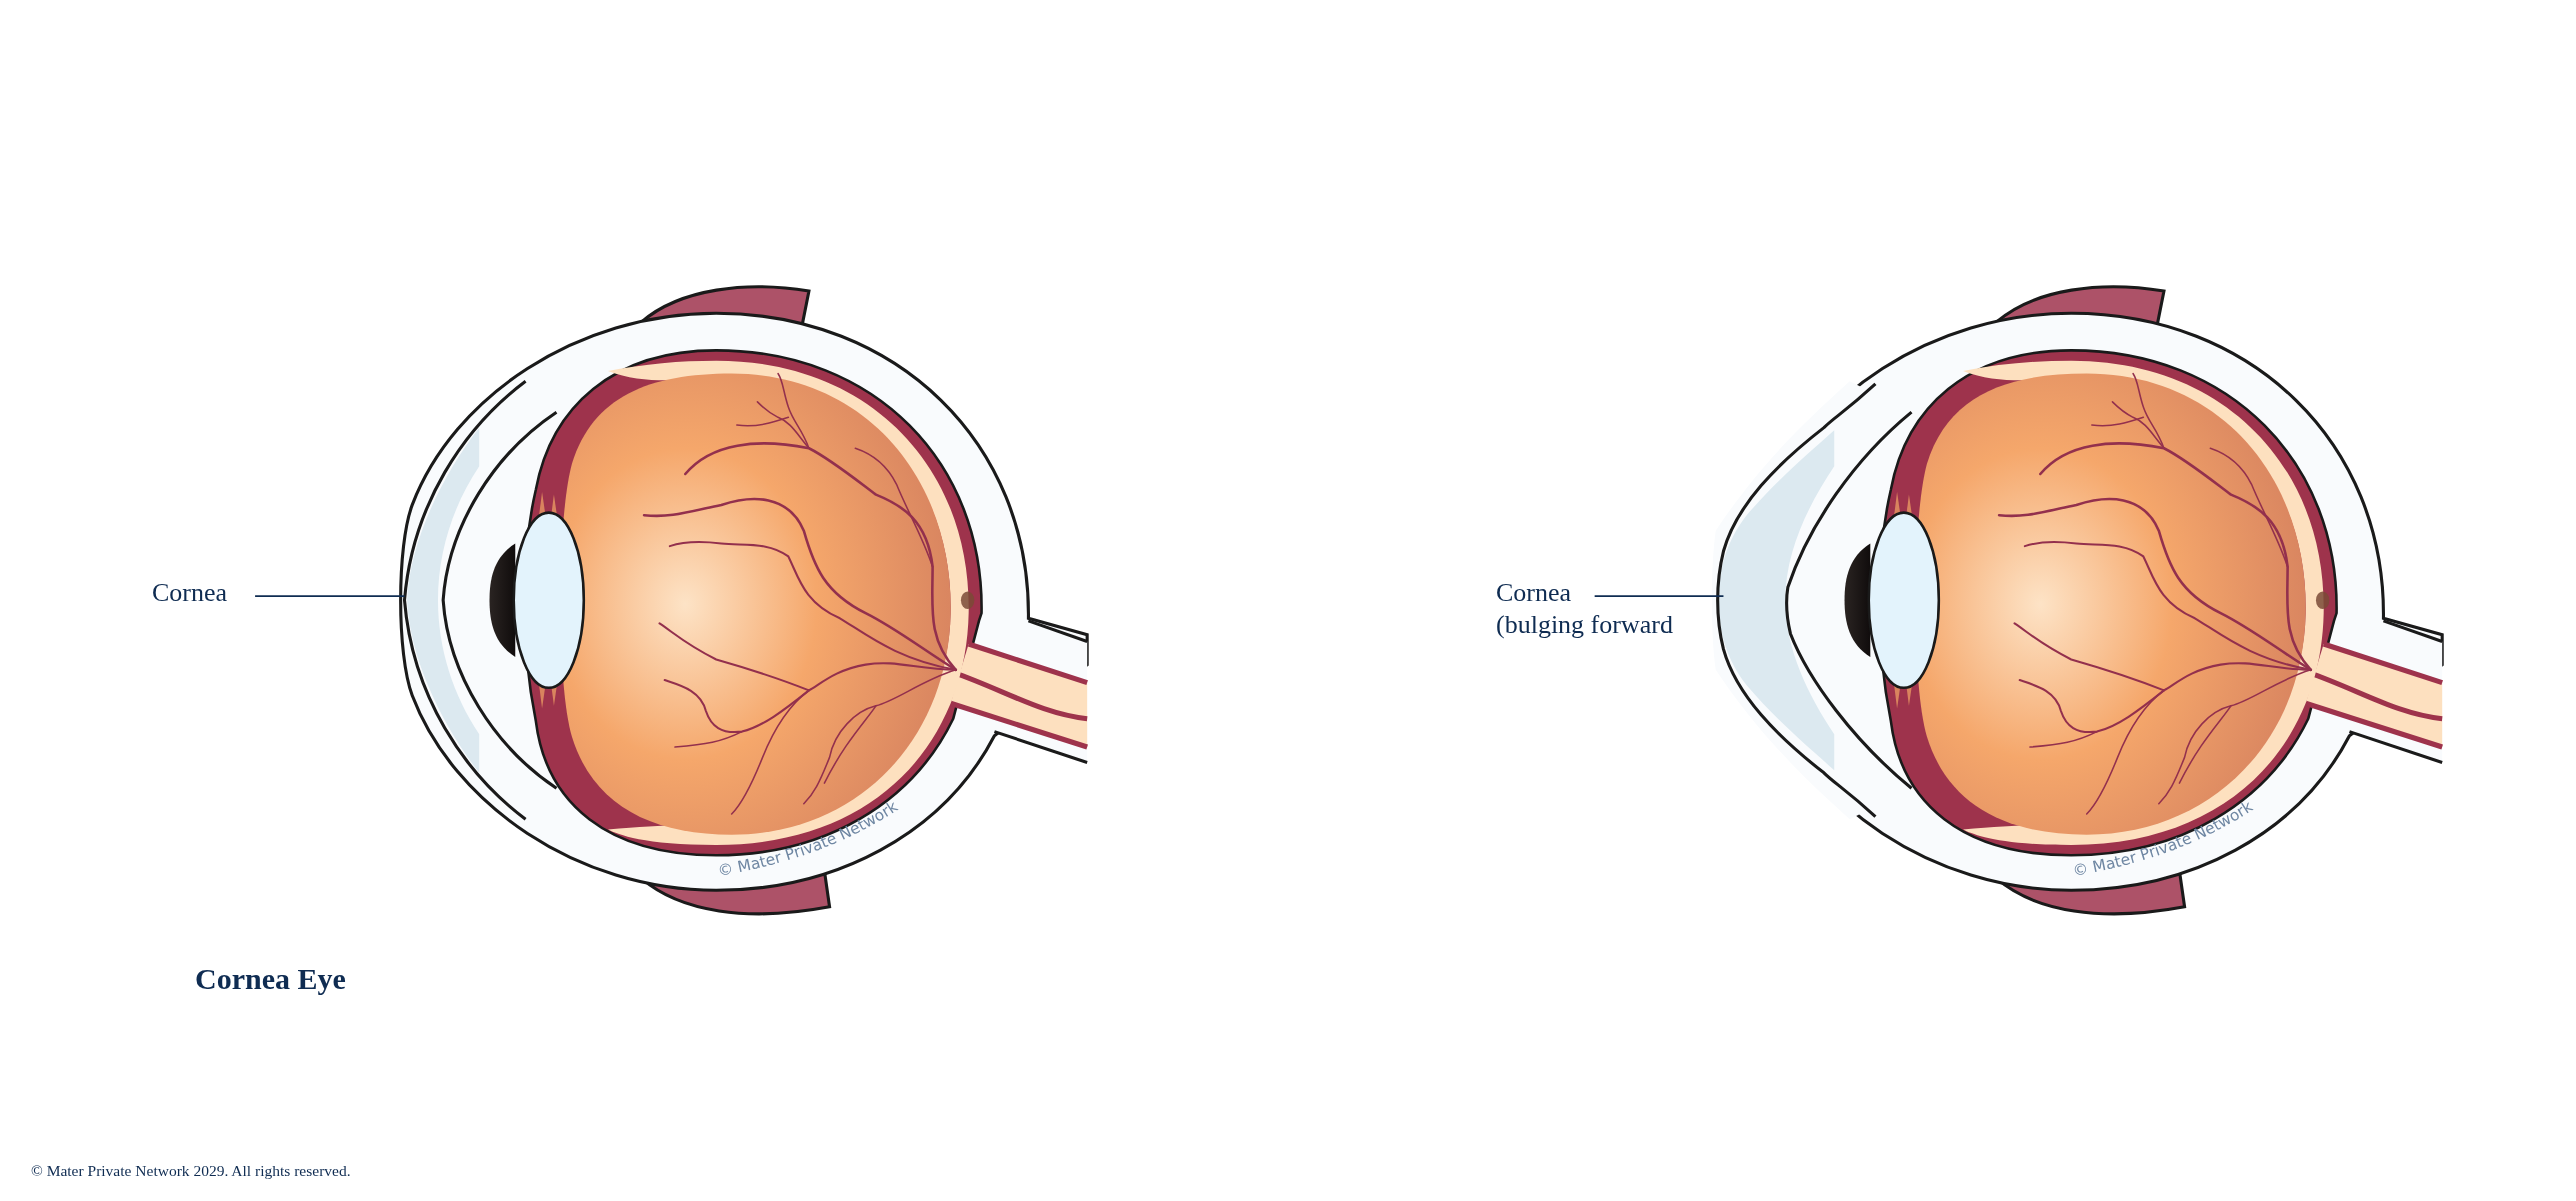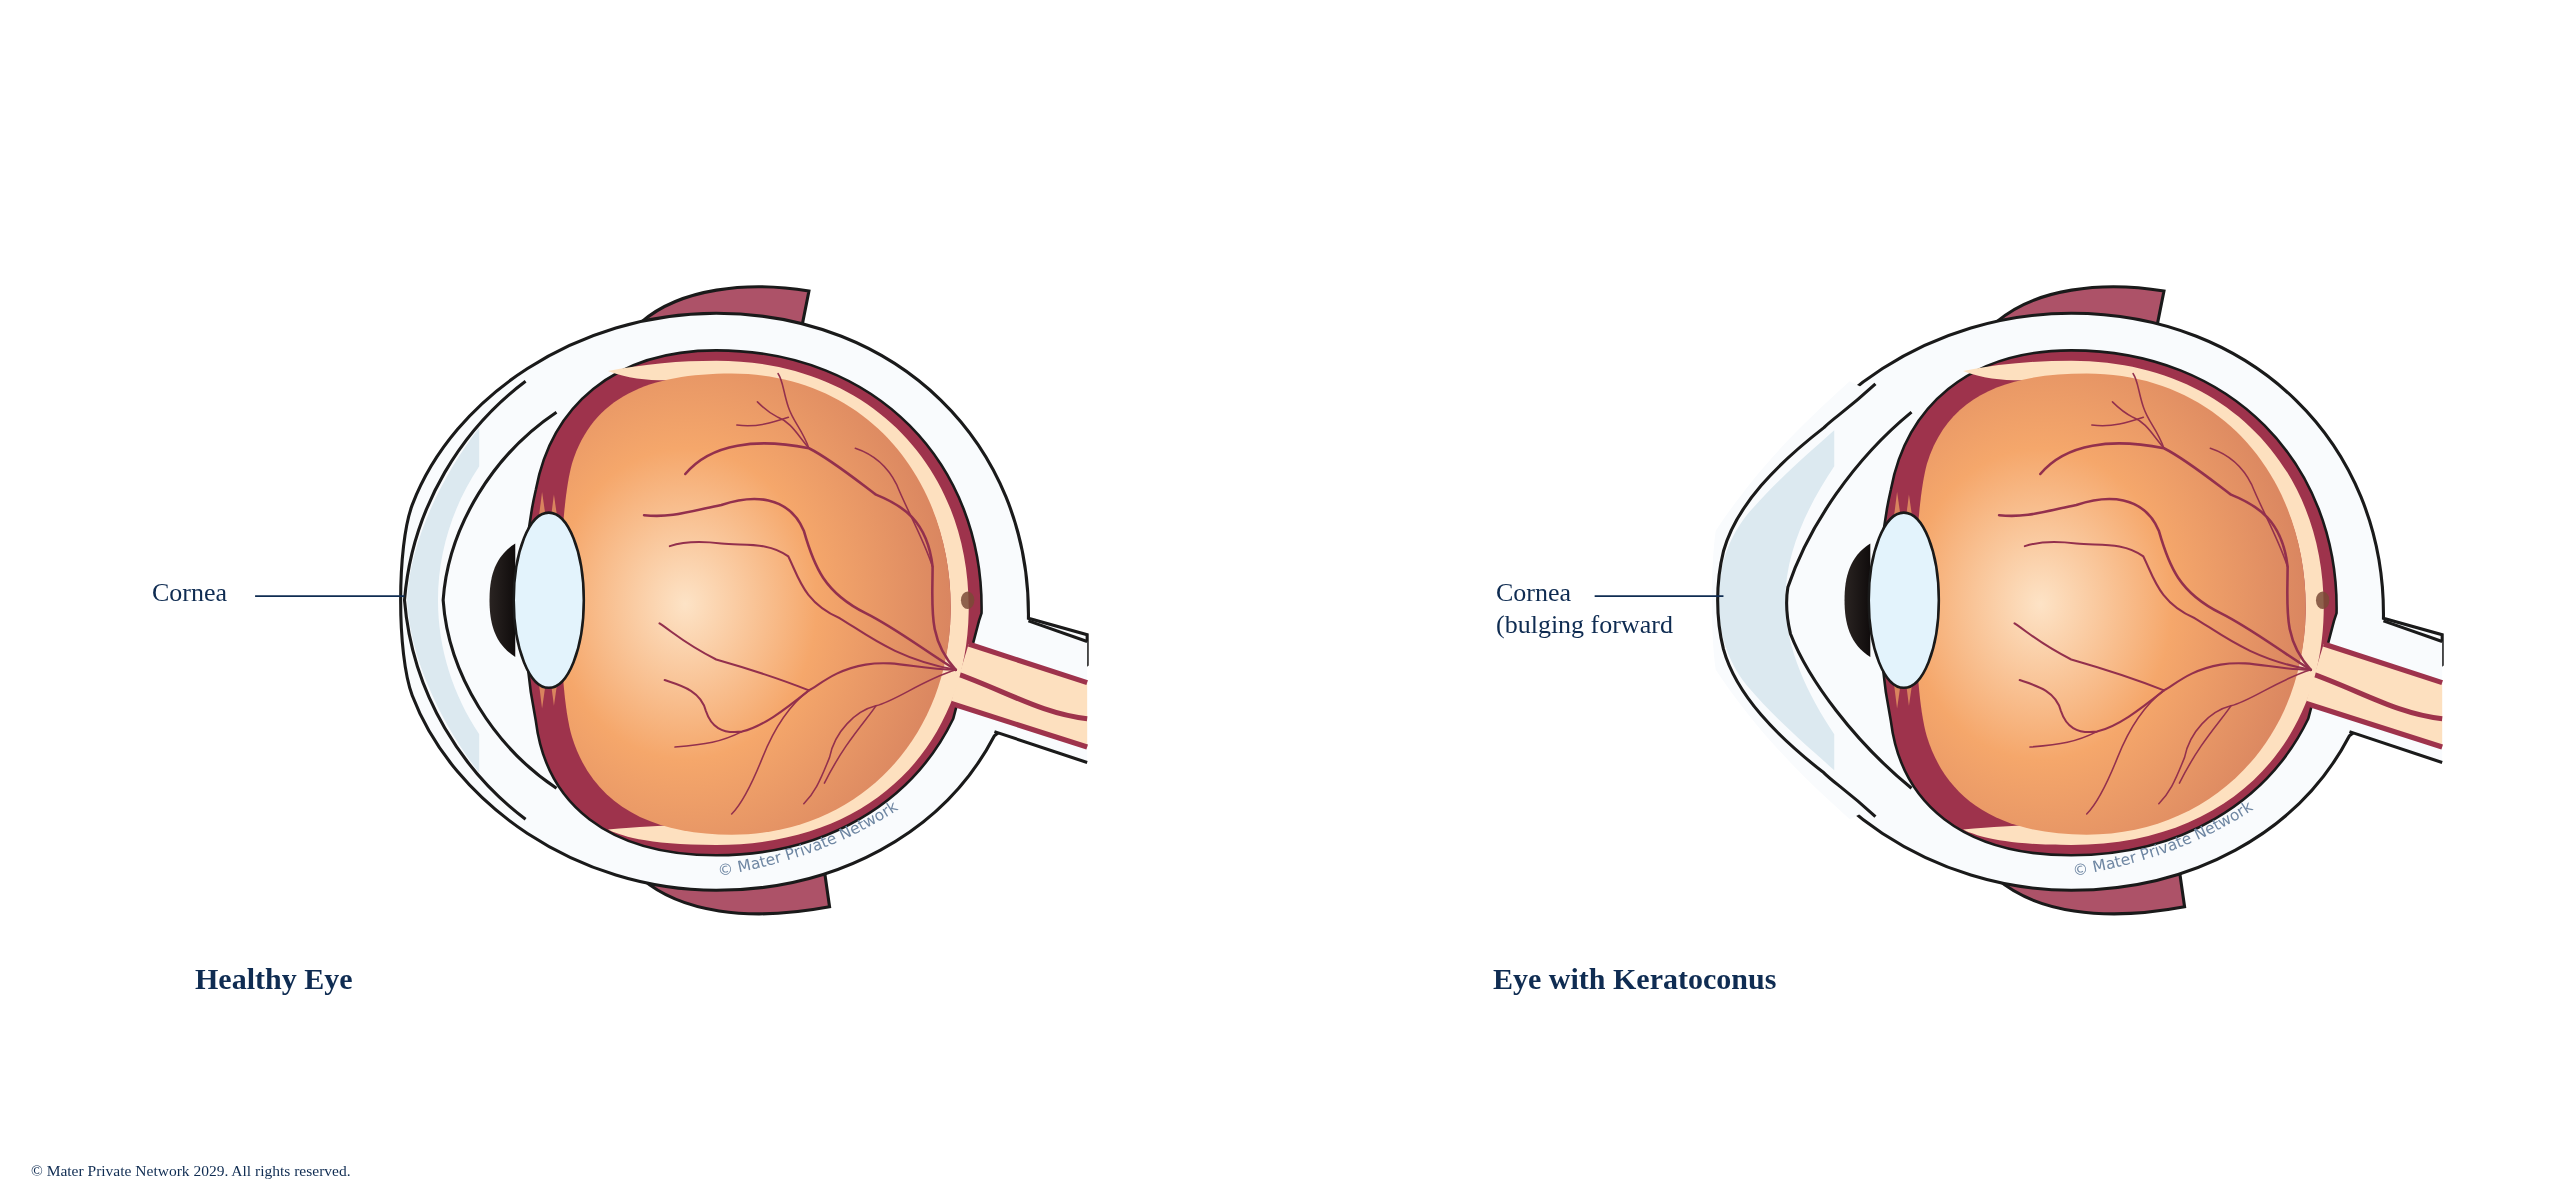--- a/index.html
+++ b/index.html
@@ -157,19 +157,18 @@
     <div>Cornea</div>
   </div>
 
   
   <div class="label callout" style="left:1496px; top:577px;">
     <div>Cornea</div>
     <div>(bulging forward</div>
   </div>
 
   
-  <div class="label title" style="left:195px; top:962px;">Healthy Eye</div>
-  <div class="label title" style="left:1493px; top:962px;">Eye with Keratoconus</div>
+  <div class="label title" style="left:195px; top:962px;">Cornea Eye</div>
 
   
   <div class="label footer" style="left:31px; top:1162px;">© Mater Private Network 2029. All rights reserved.</div>
 </div>
 
 
 </body></html>

